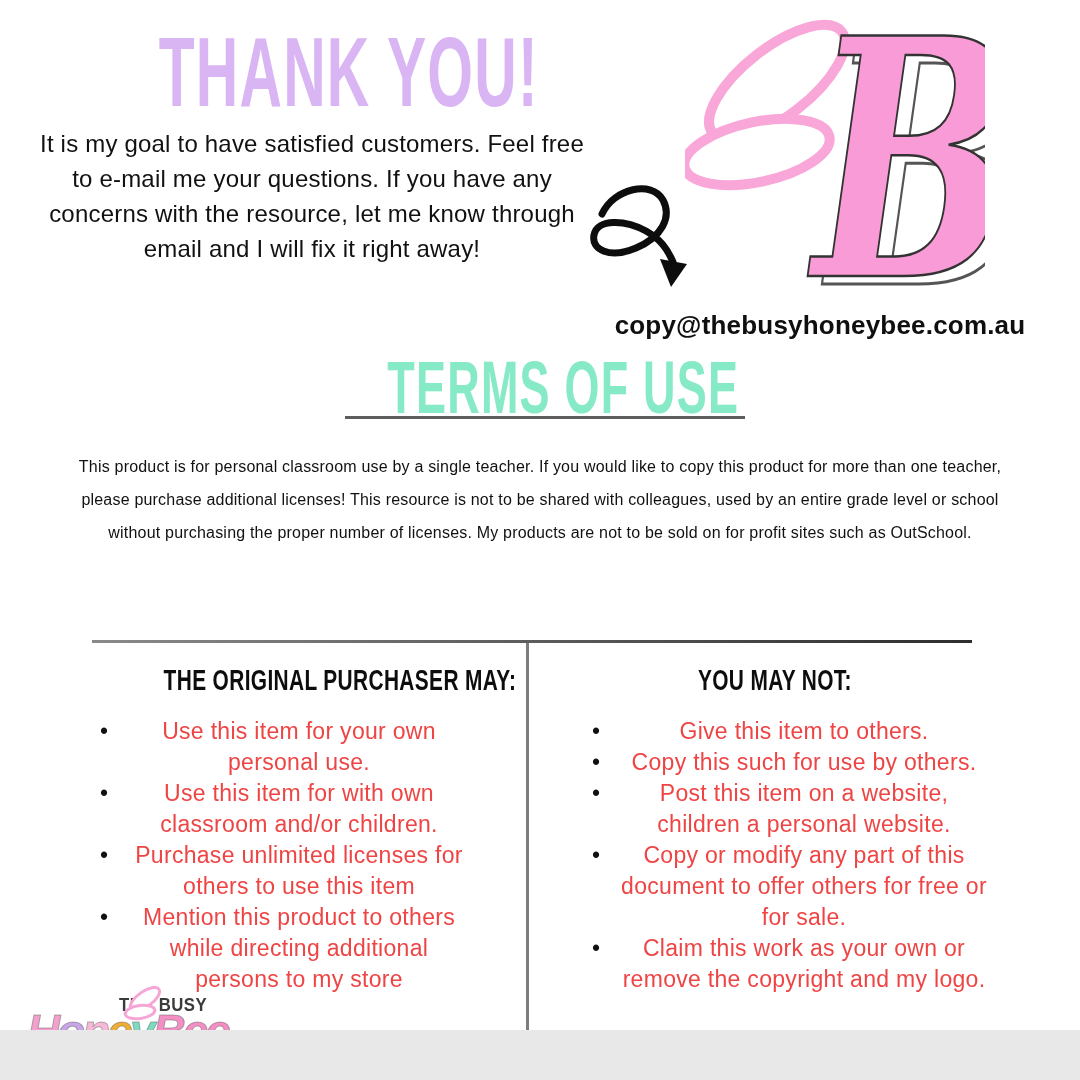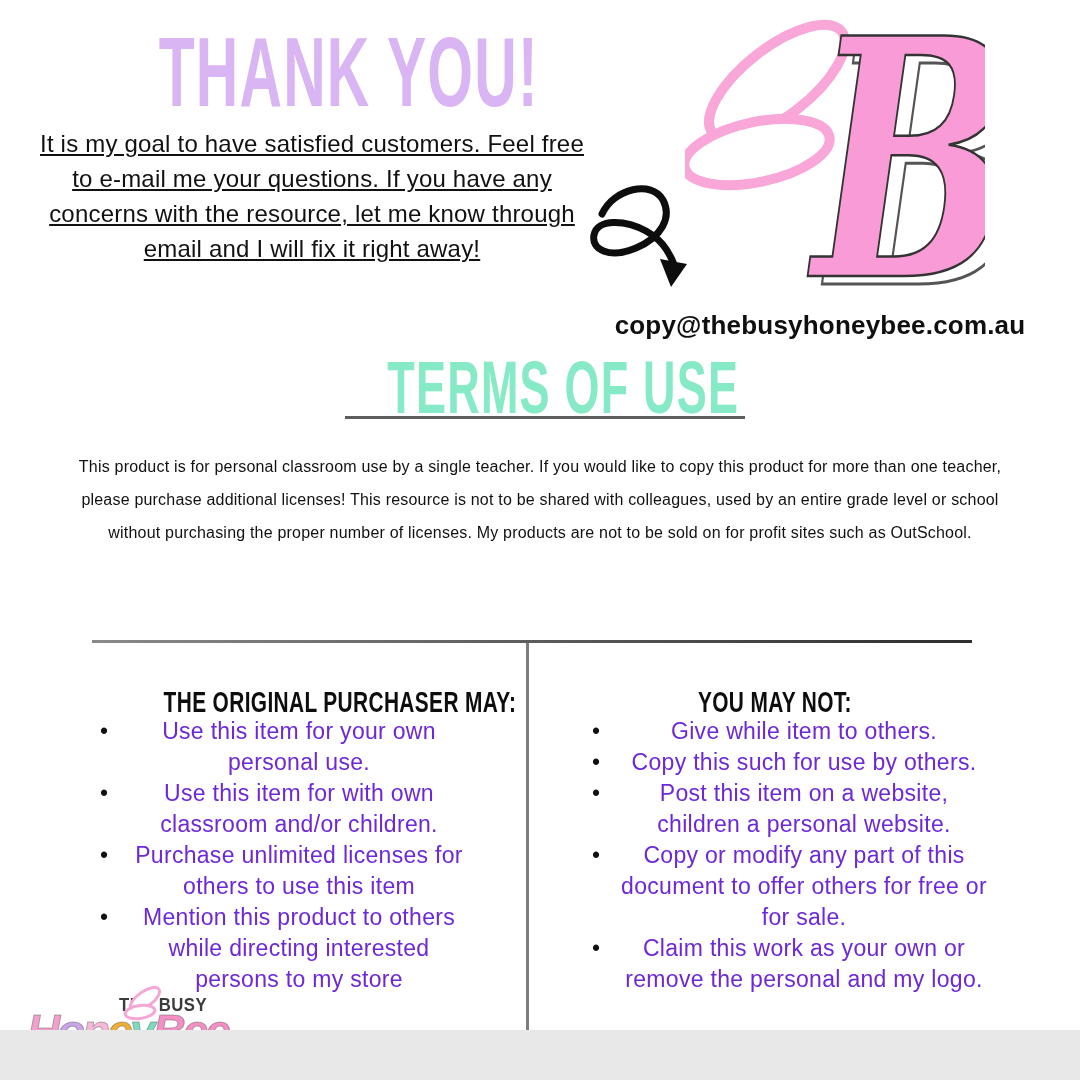--- a/index.html
+++ b/index.html
@@ -21,53 +21,53 @@
   .terms-title{left:270px;top:344px;width:550px;}
   .terms-title .cond{
     font-size:75px;font-weight:bold;letter-spacing:2px;
     transform:scaleX(0.60);color:#87eac7;
   }
   .terms-underline{left:345px;top:416px;width:400px;height:3px;background:#5e5e5e;}
 
   
   .intro-text{
     left:32px;top:126px;width:560px;font-size:24px;line-height:35px;
-    letter-spacing:0.2px;color:#111;text-decoration:underline;
+    letter-spacing:0.2px;color:#111;
   }
   .terms-body{
     left:55px;top:450px;width:970px;font-size:16px;line-height:33px;
     letter-spacing:0.2px;color:#111;
   }
 
   
   .email{left:590px;top:310px;width:460px;font-size:26px;font-weight:bold;color:#0f0f0f;letter-spacing:0.2px;}
 
   
   .hr-main{left:92px;top:640px;width:880px;height:3px;background:linear-gradient(90deg,#8a8a8a,#2e2e2e);}
   .vr-col{left:526px;top:643px;width:3px;height:419px;background:#7d7d7d;}
 
   
-  .col-head{top:686px;}
+  .col-head{top:664px;}
   .col-head .cond{
     font-size:29px;font-weight:bold;letter-spacing:0.5px;
     transform:scaleX(0.72);color:#0d0d0d;
   }
   .col-head-left{left:95px;width:400px;}
   .col-head-right{left:565px;width:420px;text-align:center;}
 
   
   .list{left:100px;top:716px;width:372px;}
   .list.right{left:592px;width:398px;}
   .li{display:flex;align-items:flex-start;}
   .li .dot{
     width:26px;flex:0 0 26px;font-size:23px;line-height:31px;color:#111;
     text-align:left;
   }
   .li .txt{
-    flex:1;text-align:center;font-size:23px;line-height:31px;color:#6d28d9;
+    flex:1;text-align:center;font-size:23px;line-height:31px;color:#ef4444;
     letter-spacing:0.3px;
   }
 
   
   .bee-logo{left:685px;top:12px;width:300px;height:295px;}
 
   
   .arrow{left:588px;top:180px;width:105px;height:110px;}
 
   
@@ -140,44 +140,44 @@
     <div class="li">
       <span class="dot">•</span>
       <span class="txt">Use this item for with own classroom and/or children.</span>
     </div>
     <div class="li">
       <span class="dot">•</span>
       <span class="txt">Purchase unlimited licenses for others to use this item</span>
     </div>
     <div class="li">
       <span class="dot">•</span>
-      <span class="txt">Mention this product to others while directing interested persons to my store</span>
+      <span class="txt">Mention this product to others while directing additional persons to my store</span>
     </div>
   </div>
 
   <div class="abs list right">
     <div class="li">
       <span class="dot">•</span>
-      <span class="txt">Give while item to others.</span>
+      <span class="txt">Give this item to others.</span>
     </div>
     <div class="li">
       <span class="dot">•</span>
       <span class="txt">Copy this such for use by others.</span>
     </div>
     <div class="li">
       <span class="dot">•</span>
       <span class="txt">Post this item on a website, children a personal website.</span>
     </div>
     <div class="li">
       <span class="dot">•</span>
       <span class="txt">Copy or modify any part of this document to offer others for free or for sale.</span>
     </div>
     <div class="li">
       <span class="dot">•</span>
-      <span class="txt">Claim this work as your own or remove the personal and my logo.</span>
+      <span class="txt">Claim this work as your own or remove the copyright and my logo.</span>
     </div>
   </div>
 
   <div class="abs footer-logo">
     <span class="footer-top">THE BUSY</span>
     <svg class="footer-wings" viewBox="0 0 62 36">
       <ellipse cx="24" cy="13" rx="17" ry="7.5" transform="rotate(-35 24 13)" fill="#ffffff" stroke="#f6a6d6" stroke-width="3"></ellipse>
       <ellipse cx="19" cy="26" rx="15" ry="6.5" transform="rotate(-8 19 26)" fill="#ffffff" stroke="#f6a6d6" stroke-width="3"></ellipse>
     </svg>
     <span class="footer-word"><span class="lt0">H</span><span class="lt1">o</span><span class="lt2">n</span><span class="lt3">e</span><span class="lt4">y</span><span class="lt5">B</span><span class="lt6">e</span><span class="lt7">e</span></span>

